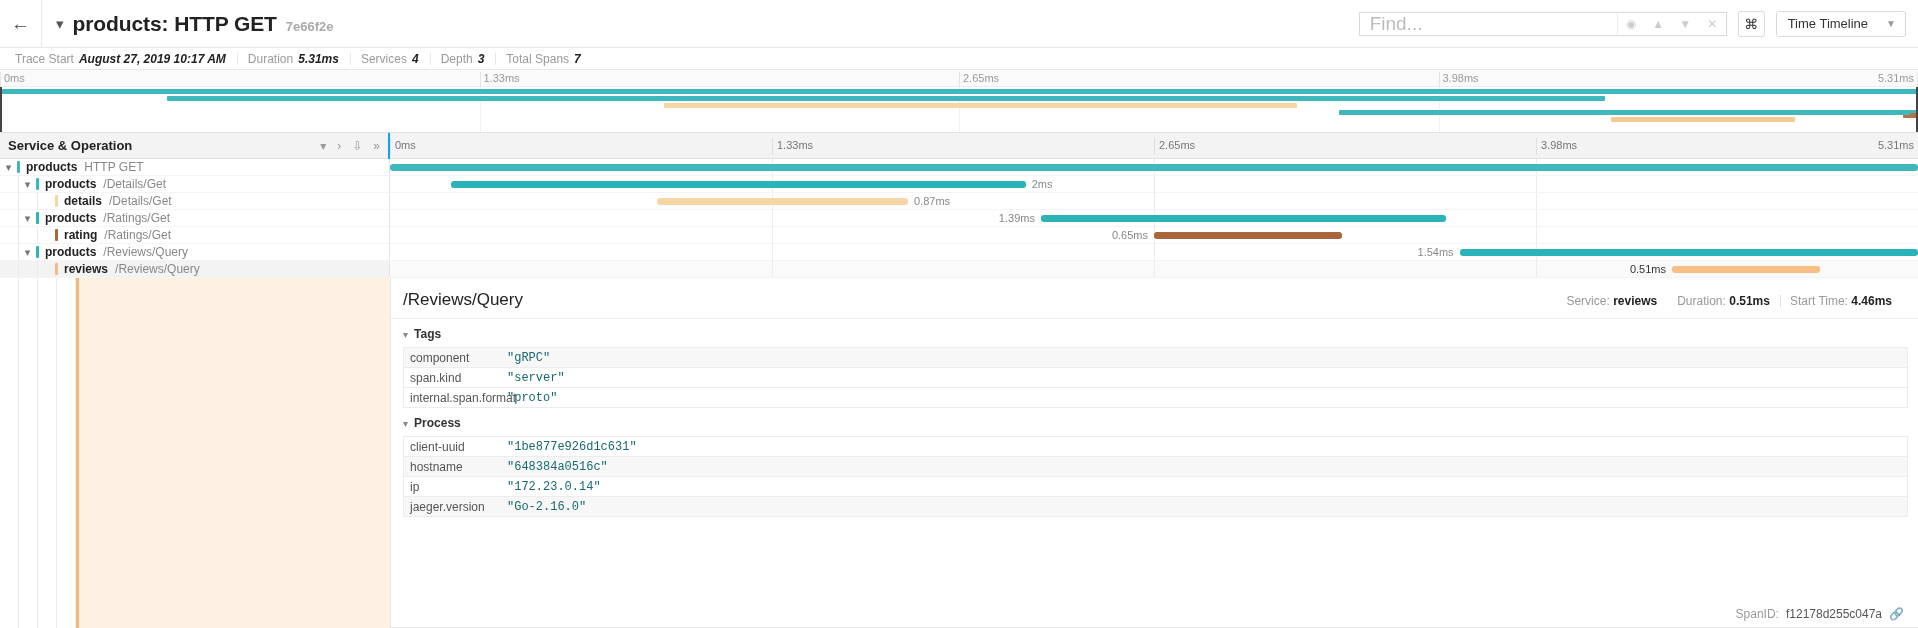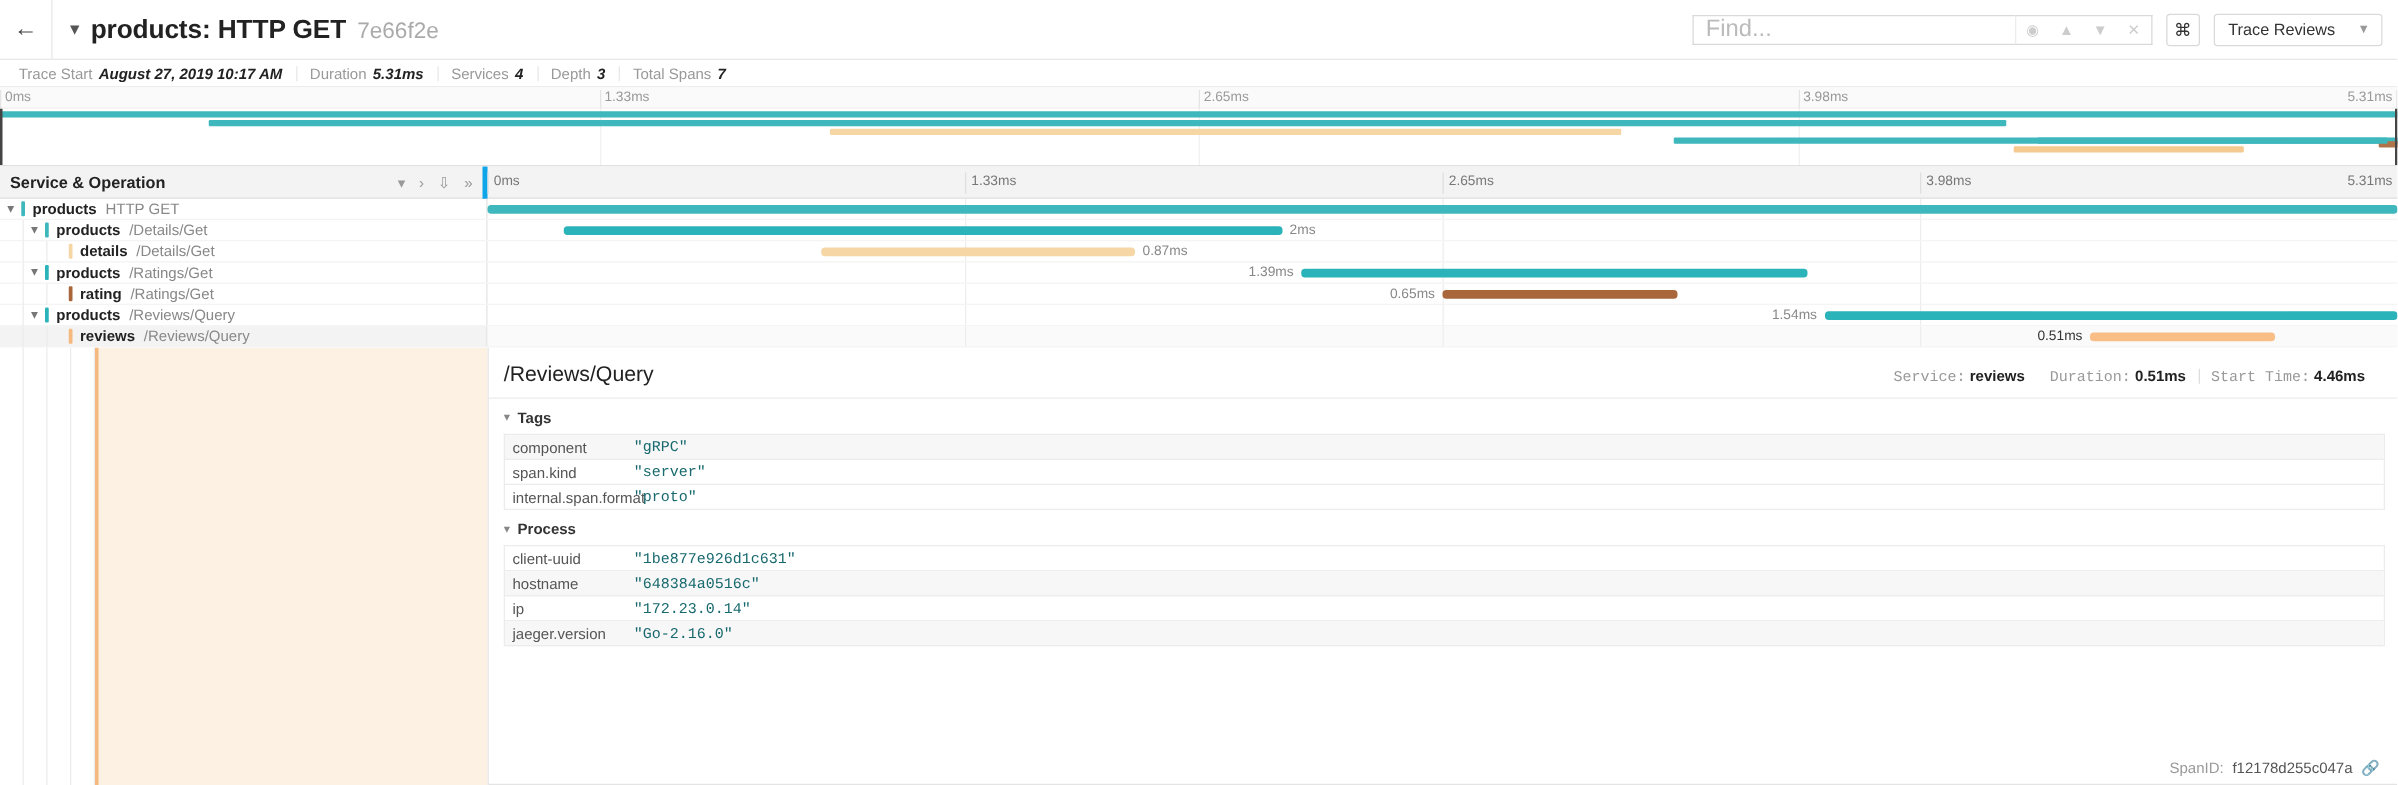--- a/index.html
+++ b/index.html
@@ -24,21 +24,21 @@
   }
   .back-btn {
     width: 42px; height: 47px;
     display: flex; align-items: center; justify-content: center;
     border-right: 1px solid #e8e8e8;
     color: #444; font-size: 19px; cursor: pointer;
   }
   .title-wrap { display: flex; align-items: baseline; padding-left: 14px; gap: 9px; }
   .title-caret { font-size: 15px; color: #555; align-self: center; cursor: pointer; line-height: 1; }
   .trace-title { font-size: 21px; font-weight: 700; color: #222; letter-spacing: -0.1px; }
-  .trace-id { font-size: 18px; color: #aaa; font-weight: 400; }
+  .trace-id { font-size: 13px; color: #aaa; font-weight: 700; }
 
   .top-right {
     margin-left: auto; display: flex; align-items: center;
     padding-right: 12px; gap: 0;
   }
   .find-box {
     width: 258px; height: 24px;
     border: 1px solid #d9d9d9; border-right: none;
     background: #fff; padding: 0 8px;
     font-size: 13px; color: #555;
@@ -121,21 +121,21 @@
   .colhead {
     height: 26px; min-height: 26px;
     display: flex; background: #f3f3f3;
     border-bottom: 1px solid #e0e0e0;
     align-items: center;
   }
   .colhead-left {
     width: 390px; min-width: 390px; height: 26px;
     display: flex; align-items: center;
     padding: 0 8px 0 8px;
-    border-right: 4px solid #0ea5e9;
+    border-right: 2px solid #0ea5e9;
   }
   .colhead-title { font-weight: 700; font-size: 13px; color: #222; }
   .colhead-icons { margin-left: auto; display: flex; align-items: center; gap: 11px; color: #999; font-size: 12px; }
   .colhead-icons span { cursor: pointer; }
   .colhead-right { flex: 1; height: 26px; position: relative; }
   .ch-tick {
     position: absolute; top: 5px; font-size: 11px; color: #777;
     padding-left: 4px; border-left: 1px solid #dedede; height: 17px; line-height: 15px;
   }
   .ch-tick.last { border-left: none; padding-left: 0; padding-right: 4px; transform: translateX(-100%); }
@@ -186,21 +186,21 @@
     display: flex; align-items: baseline;
     padding: 12px 16px 8px 12px;
     border-bottom: 1px solid #ececec;
   }
   .dh-title { font-size: 17px; font-weight: 400; color: #222; }
   .dh-meta { margin-left: auto; display: flex; align-items: baseline; font-size: 12px; gap: 0; }
   .dh-meta .mi { padding: 0 10px; position: relative; }
   .dh-meta .mi.sep::before {
     content: ""; position: absolute; left: 0; top: 1px; height: 12px; width: 1px; background: #ddd;
   }
-  .dh-meta .k { color: #999; font-family: Liberation Mono, monospace; }
+  .dh-meta .k { color: #999; }
   .dh-meta .v { color: #222; font-weight: 700; }
 
   .dsection { padding: 0; }
   .dsec-head {
     display: flex; align-items: center; gap: 6px;
     padding: 8px 12px 6px 12px;
     font-size: 12px; font-weight: 700; color: #333;
     cursor: pointer;
   }
   .dsec-head .tc { color: #888; font-size: 10px; font-weight: 400; }
@@ -238,21 +238,21 @@
         <input type="text" placeholder="Find..." style="">
       </div>
       <div class="nav-group">
         <div class="nav-btn">◉</div>
         <div class="nav-btn">▲</div>
         <div class="nav-btn">▼</div>
         <div class="nav-btn">✕</div>
       </div>
       <div class="kbd-btn">⌘</div>
       <div class="view-select">
-        <span>Trace Reviews</span>
+        <span>Time Timeline</span>
         <span class="chev">▼</span>
       </div>
     </div>
   </div>
 
   <div class="metarow">
     <div class="meta-item">
       <span class="meta-k">Trace Start</span>
       <span class="meta-v">August 27, 2019 10:17 AM</span>
     </div>

